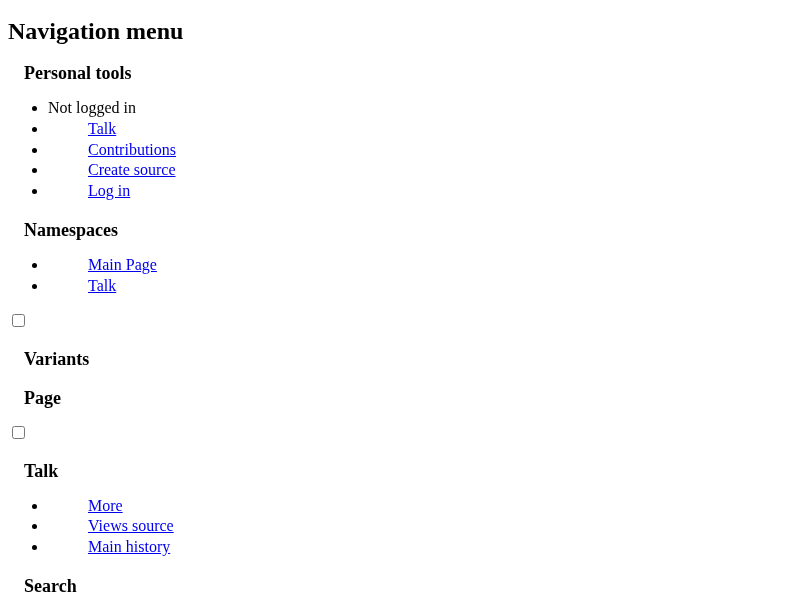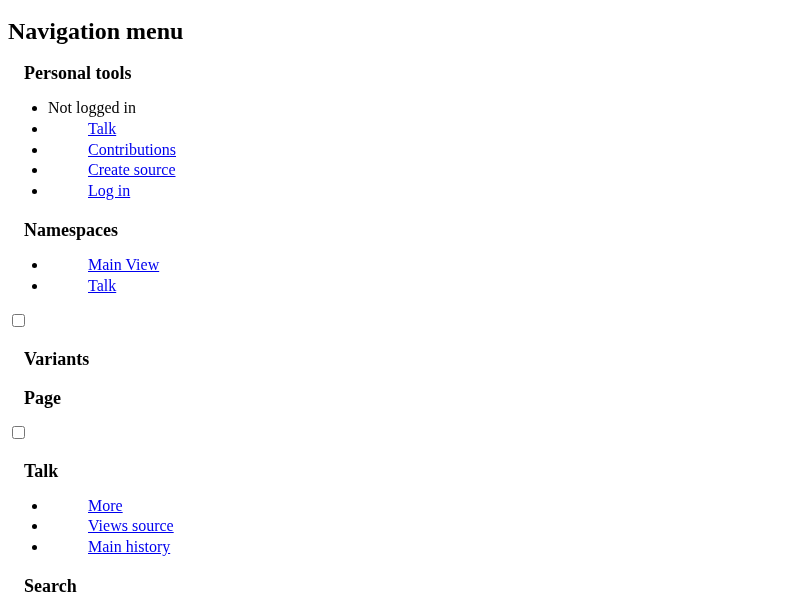--- a/index.html
+++ b/index.html
@@ -52,21 +52,21 @@
 <ul>
   <li><span class="static">Not logged in</span></li>
   <li><a>Talk</a></li>
   <li><a>Contributions</a></li>
   <li><a>Create source</a></li>
   <li><a>Log in</a></li>
 </ul>
 
 <h3>Namespaces</h3>
 <ul>
-  <li><a>Main View</a></li>
+  <li><a>Main Page</a></li>
   <li><a>Talk</a></li>
 </ul>
 
 <div class="cb-wrap">
   <input type="checkbox" style="">
 </div>
 <h3>Variants</h3>
 
 <h3>Page</h3>
 

